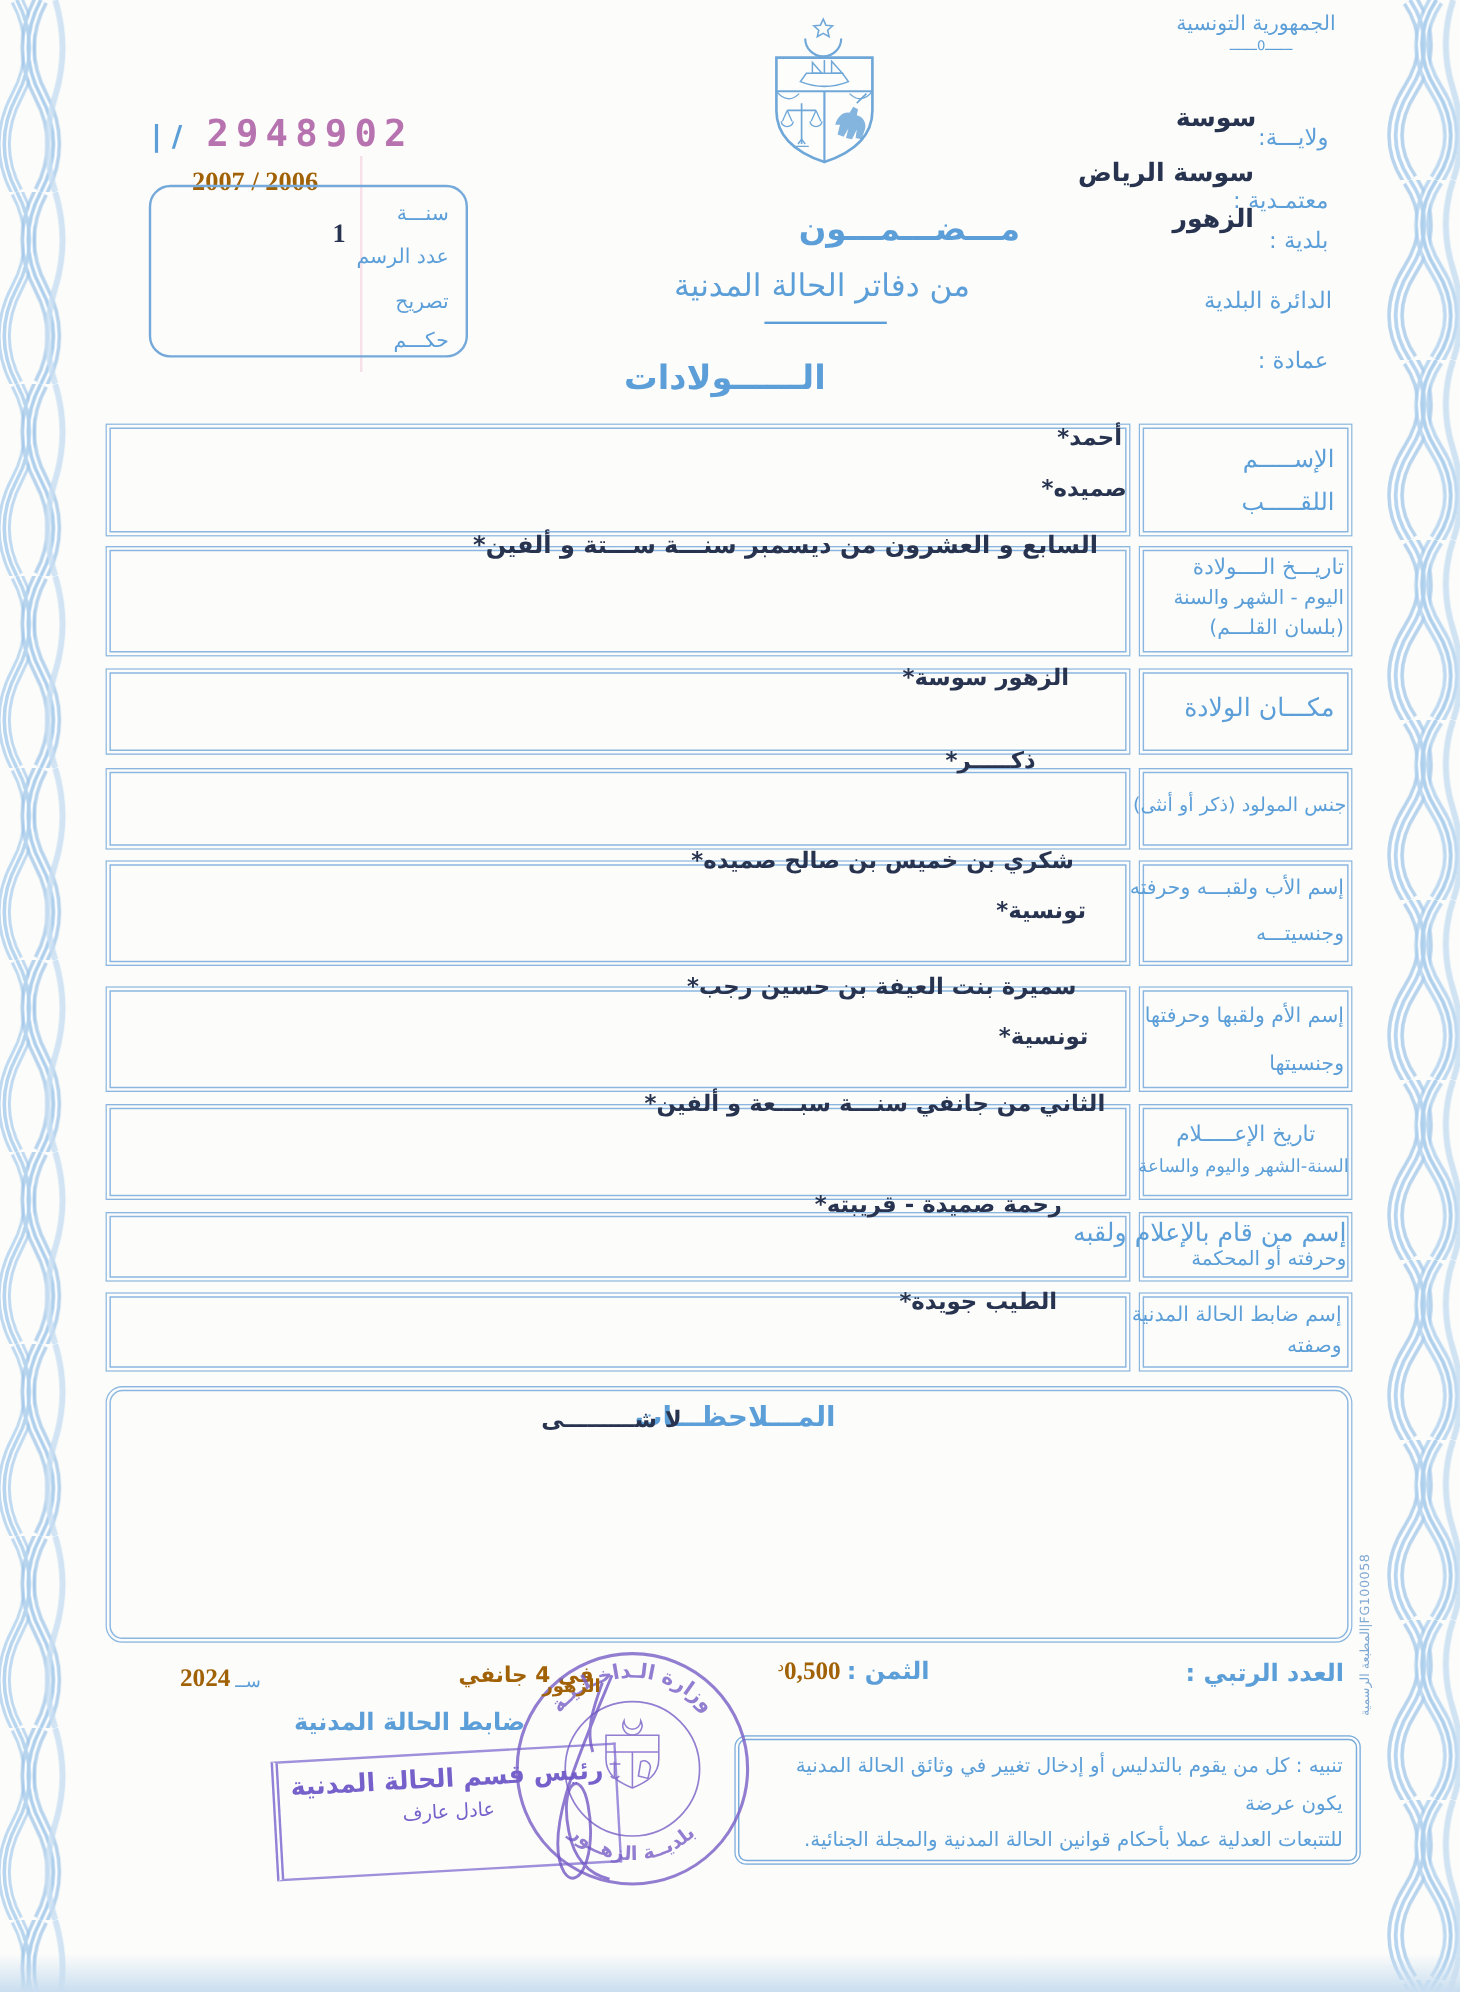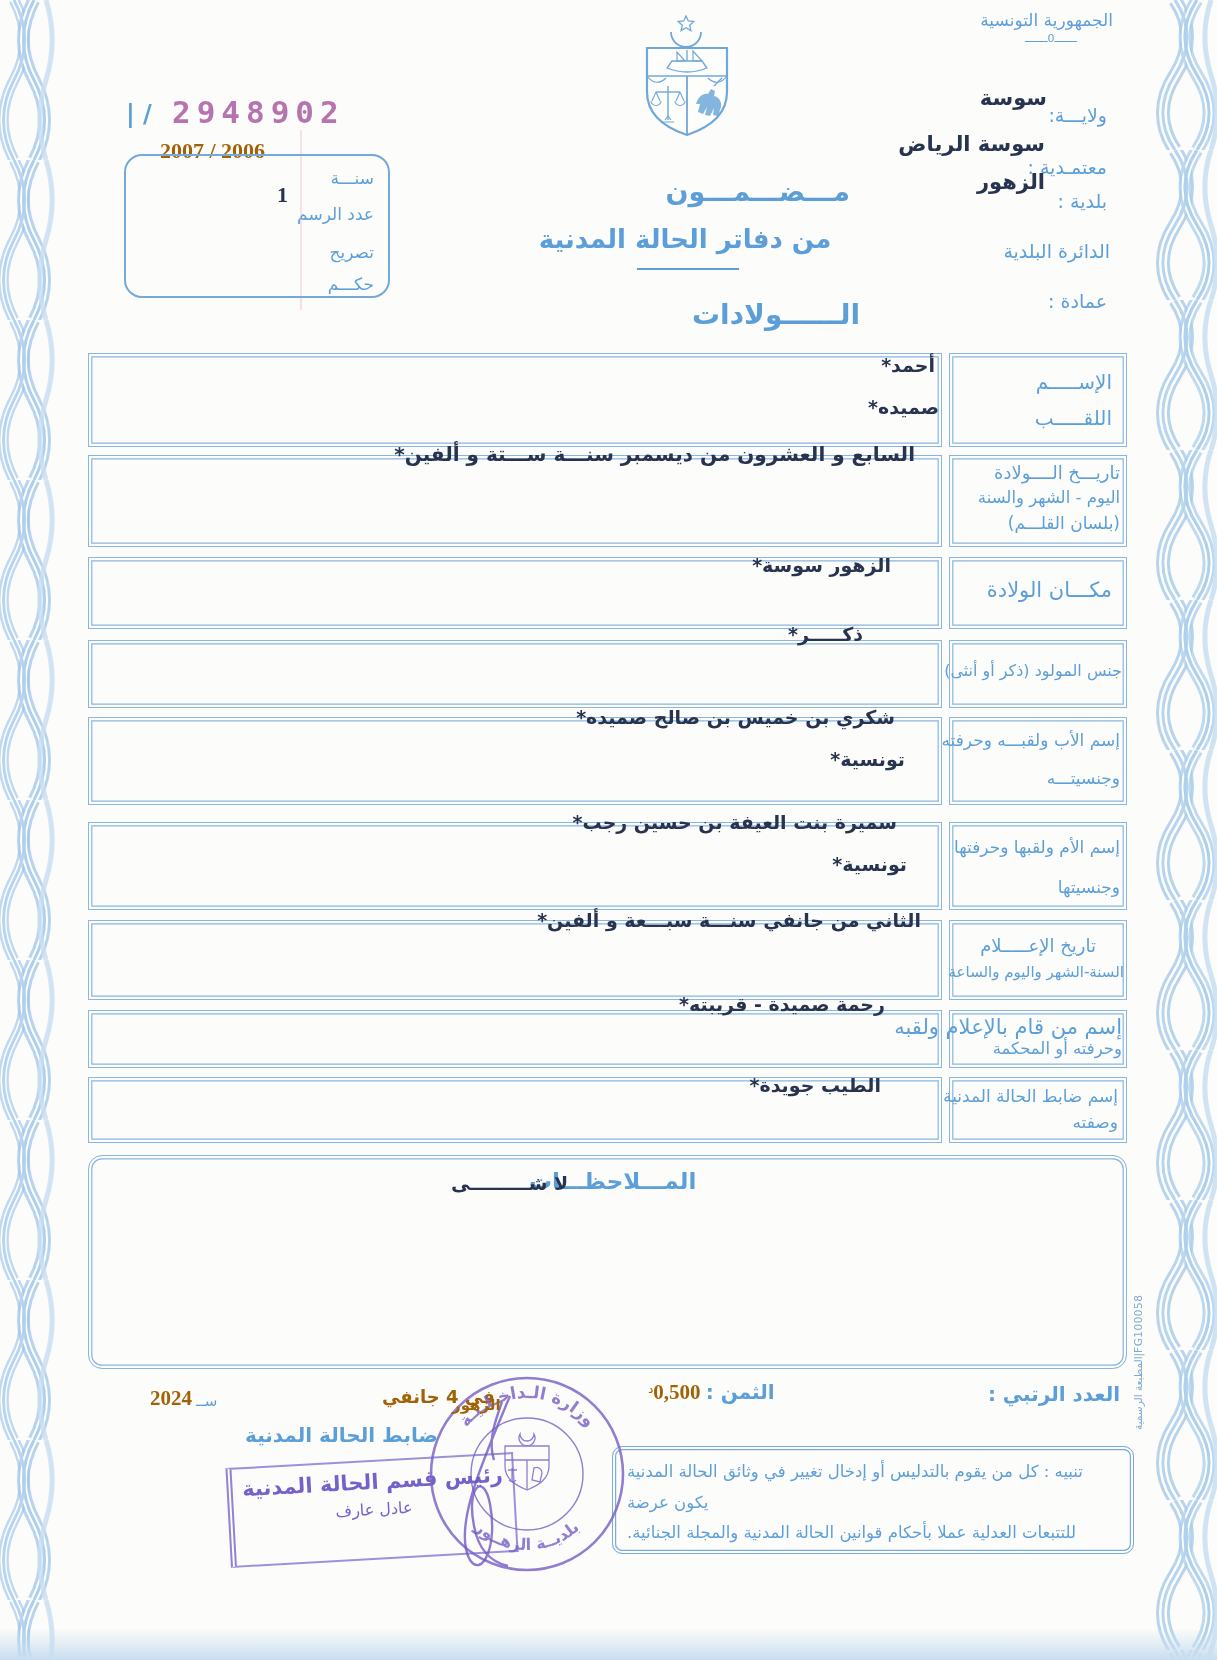--- a/index.html
+++ b/index.html
@@ -11,21 +11,21 @@
   .serif{font-family:"Liberation Serif",serif}
   .lbl{position:absolute;color:#5c9fd8;white-space:nowrap;direction:rtl}
   .val{position:absolute;color:#27334f;font-weight:bold;font-size:19px;white-space:nowrap;direction:rtl;z-index:5}
   .fbox{position:absolute;left:88px;width:852px;border:1.4px solid #8ab6e0;
         box-shadow:inset 0 0 0 2.2px #fcfcfa, inset 0 0 0 3.4px #8ab6e0;}
   .lbox{position:absolute;left:949px;width:176px;border:1.4px solid #8ab6e0;
         box-shadow:inset 0 0 0 2.2px #fcfcfa, inset 0 0 0 3.4px #8ab6e0;}
   .roundedbox{border:2.2px solid #74a9da;border-radius:18px;position:absolute;background:transparent}
   .obsbox{position:absolute;left:88px;width:1037px;border:1.4px solid #8ab6e0;border-radius:14px;
         box-shadow:inset 0 0 0 2.2px #fcfcfa, inset 0 0 0 3.4px #8ab6e0;}
-  .warnbox{position:absolute;border:1.3px solid #79abdc;border-radius:10px;direction:rtl;text-align:left;
+  .warnbox{position:absolute;border:1.3px solid #79abdc;border-radius:10px;direction:rtl;text-align:right;
         box-shadow:inset 0 0 0 2px #fcfcfa, inset 0 0 0 3.2px #79abdc;color:#5c9fd8;}
   .stamp-serial{font-family:"DejaVu Sans Mono",monospace;color:#b064a8;letter-spacing:6px;font-weight:bold;opacity:.9}
   .rect-stamp{position:absolute;color:#6b54c8;border:2px solid rgba(118,95,205,.75);
         border-left:6px double rgba(118,95,205,.85);text-align:center;direction:rtl;
         transform:rotate(-3.2deg);opacity:.92;background:rgba(255,255,255,0)}
   .vertical-ref{position:absolute;transform:rotate(-90deg);transform-origin:0 0;color:#7fa8d2;
         font-size:10.5px;white-space:nowrap;letter-spacing:.5px}
   .bottom-tint{position:absolute;left:0;bottom:0;width:1217px;height:32px;z-index:1;
         background:linear-gradient(to top,#c9def0,rgba(255,255,255,0))}
   .pink-streak{position:absolute;left:300px;top:130px;width:2px;height:180px;background:rgba(233,150,195,.28)}
@@ -110,23 +110,23 @@
       <line x1="18" y1="82" x2="42" y2="82" stroke-width="1.4"></line>
       <path d="M18,82 l-4,9 M18,82 l4,9 M13,91 a5,4.5 0 0,0 10,0" stroke-width="1.1"></path>
       <path d="M42,82 l-4,9 M42,82 l4,9 M37,91 a5,4.5 0 0,0 10,0" stroke-width="1.1"></path>
       <path d="M24,112 h12 M27,110 l3,-4 3,4" stroke-width="1.2"></path>
       <line x1="76" y1="76" x2="84" y2="68" stroke-width="1.4"></line>
     </g>
     <path d="M58,94 c2,-7 7,-11 12,-10 l3,-5 4,2 -1,5 c5,1 8,6 7,11 l-3,9 -5,-1 1,-7 -4,8 -5,-1 2,-8 -4,7 -5,-2 2,-8 Z" fill="#6fa8d8" opacity=".85"></path>
   </svg>
 
   <div class="lbl" style="top:176px;left:520px;width:330px;font-size:27px;font-weight:bold">مـــضـــمـــون</div>
-  <div class="lbl" style="top:224px;left:500px;width:370px;text-align:center;font-size:26px;font-weight:bold">من دفاتر الحالة المدنية</div>
+  <div class="lbl" style="top:224px;left:500px;width:370px;text-align:center;font-size:26px;font-weight:normal">من دفاتر الحالة المدنية</div>
   <div class="abs" style="left:637px;top:268px;width:102px;height:2px;background:#5c9fd8"></div>
-  <div class="lbl" style="top:298px;left:520px;width:340px;text-align:right;font-size:28px;font-weight:bold">الــــــولادات</div>
+  <div class="lbl" style="top:298px;left:520px;width:340px;text-align:left;font-size:28px;font-weight:bold">الــــــولادات</div>
 
   <div class="fbox" style="top:353px;height:92px">
     <span class="val" style="top:0;right:6px">أحمد*</span>
     <span class="val" style="top:42px;right:2px">صميده*</span>
   </div>
   <div class="lbox" style="top:353px;height:92px">
     <span class="lbl" style="top:16px;right:14px;font-size:20px">الإســـــم</span>
     <span class="lbl" style="top:52px;right:14px;font-size:20px">اللقـــــب</span>
   </div>
 

